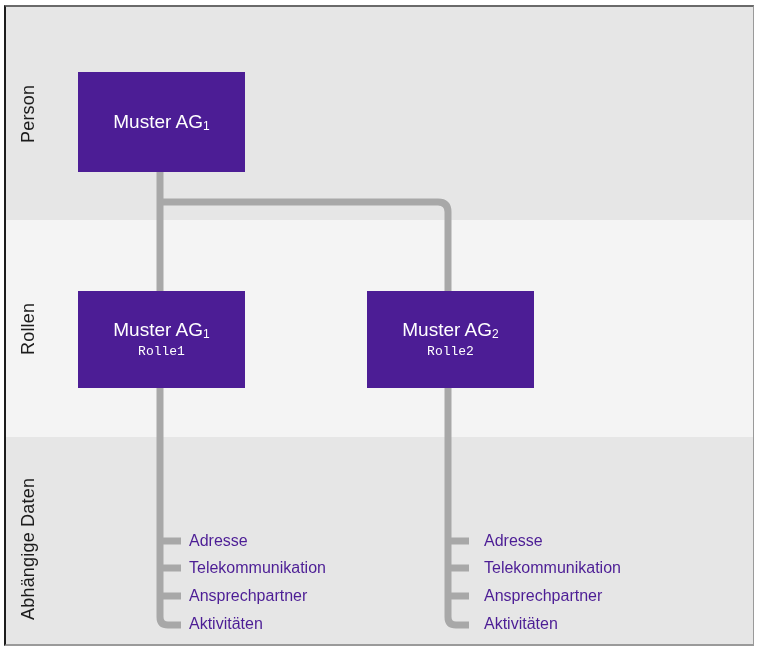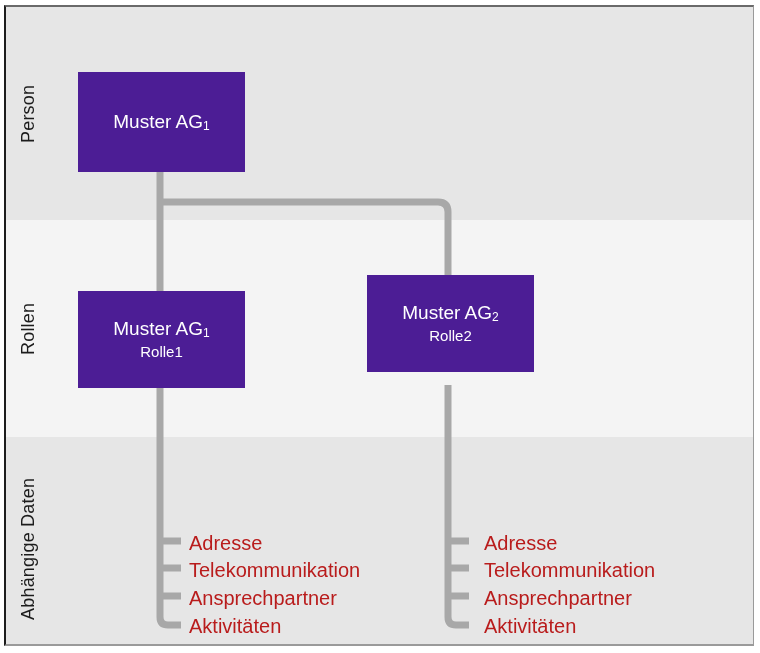--- a/index.html
+++ b/index.html
@@ -81,45 +81,46 @@
     line-height: 1.1;
     white-space: nowrap;
   }
   .node-title sub {
     font-size: 12px;
     vertical-align: baseline;
     position: relative;
     bottom: -2px;
   }
   .node-sub {
-    font-size: 15px;
+    font-size: 13px;
     line-height: 1.1;
     margin-top: 4px;
     white-space: nowrap;
+    font-family: Liberation Mono, monospace;
   }
 
   #node-person { left: 72px;  top: 65px;  width: 167px; height: 100px; }
   #node-role-1 { left: 72px;  top: 284px; width: 167px; height: 97px; }
-  #node-role-2 { left: 361px; top: 268px; width: 167px; height: 97px; }
+  #node-role-2 { left: 361px; top: 284px; width: 167px; height: 97px; }
 
   
   #connectors {
     position: absolute;
     left: 0;
     top: 0;
     width: 760px;
     height: 653px;
     z-index: 2;
   }
 
   
   .dep-label {
     position: absolute;
-    font-size: 20px;
-    color: #b91c1c;
+    font-size: 16px;
+    color: #4c1d95;
     white-space: nowrap;
     line-height: 1;
     text-align: center;
   }
 </style>
 </head>
 <body>
 
 <div id="diagram-root">
   <div class="frame">

